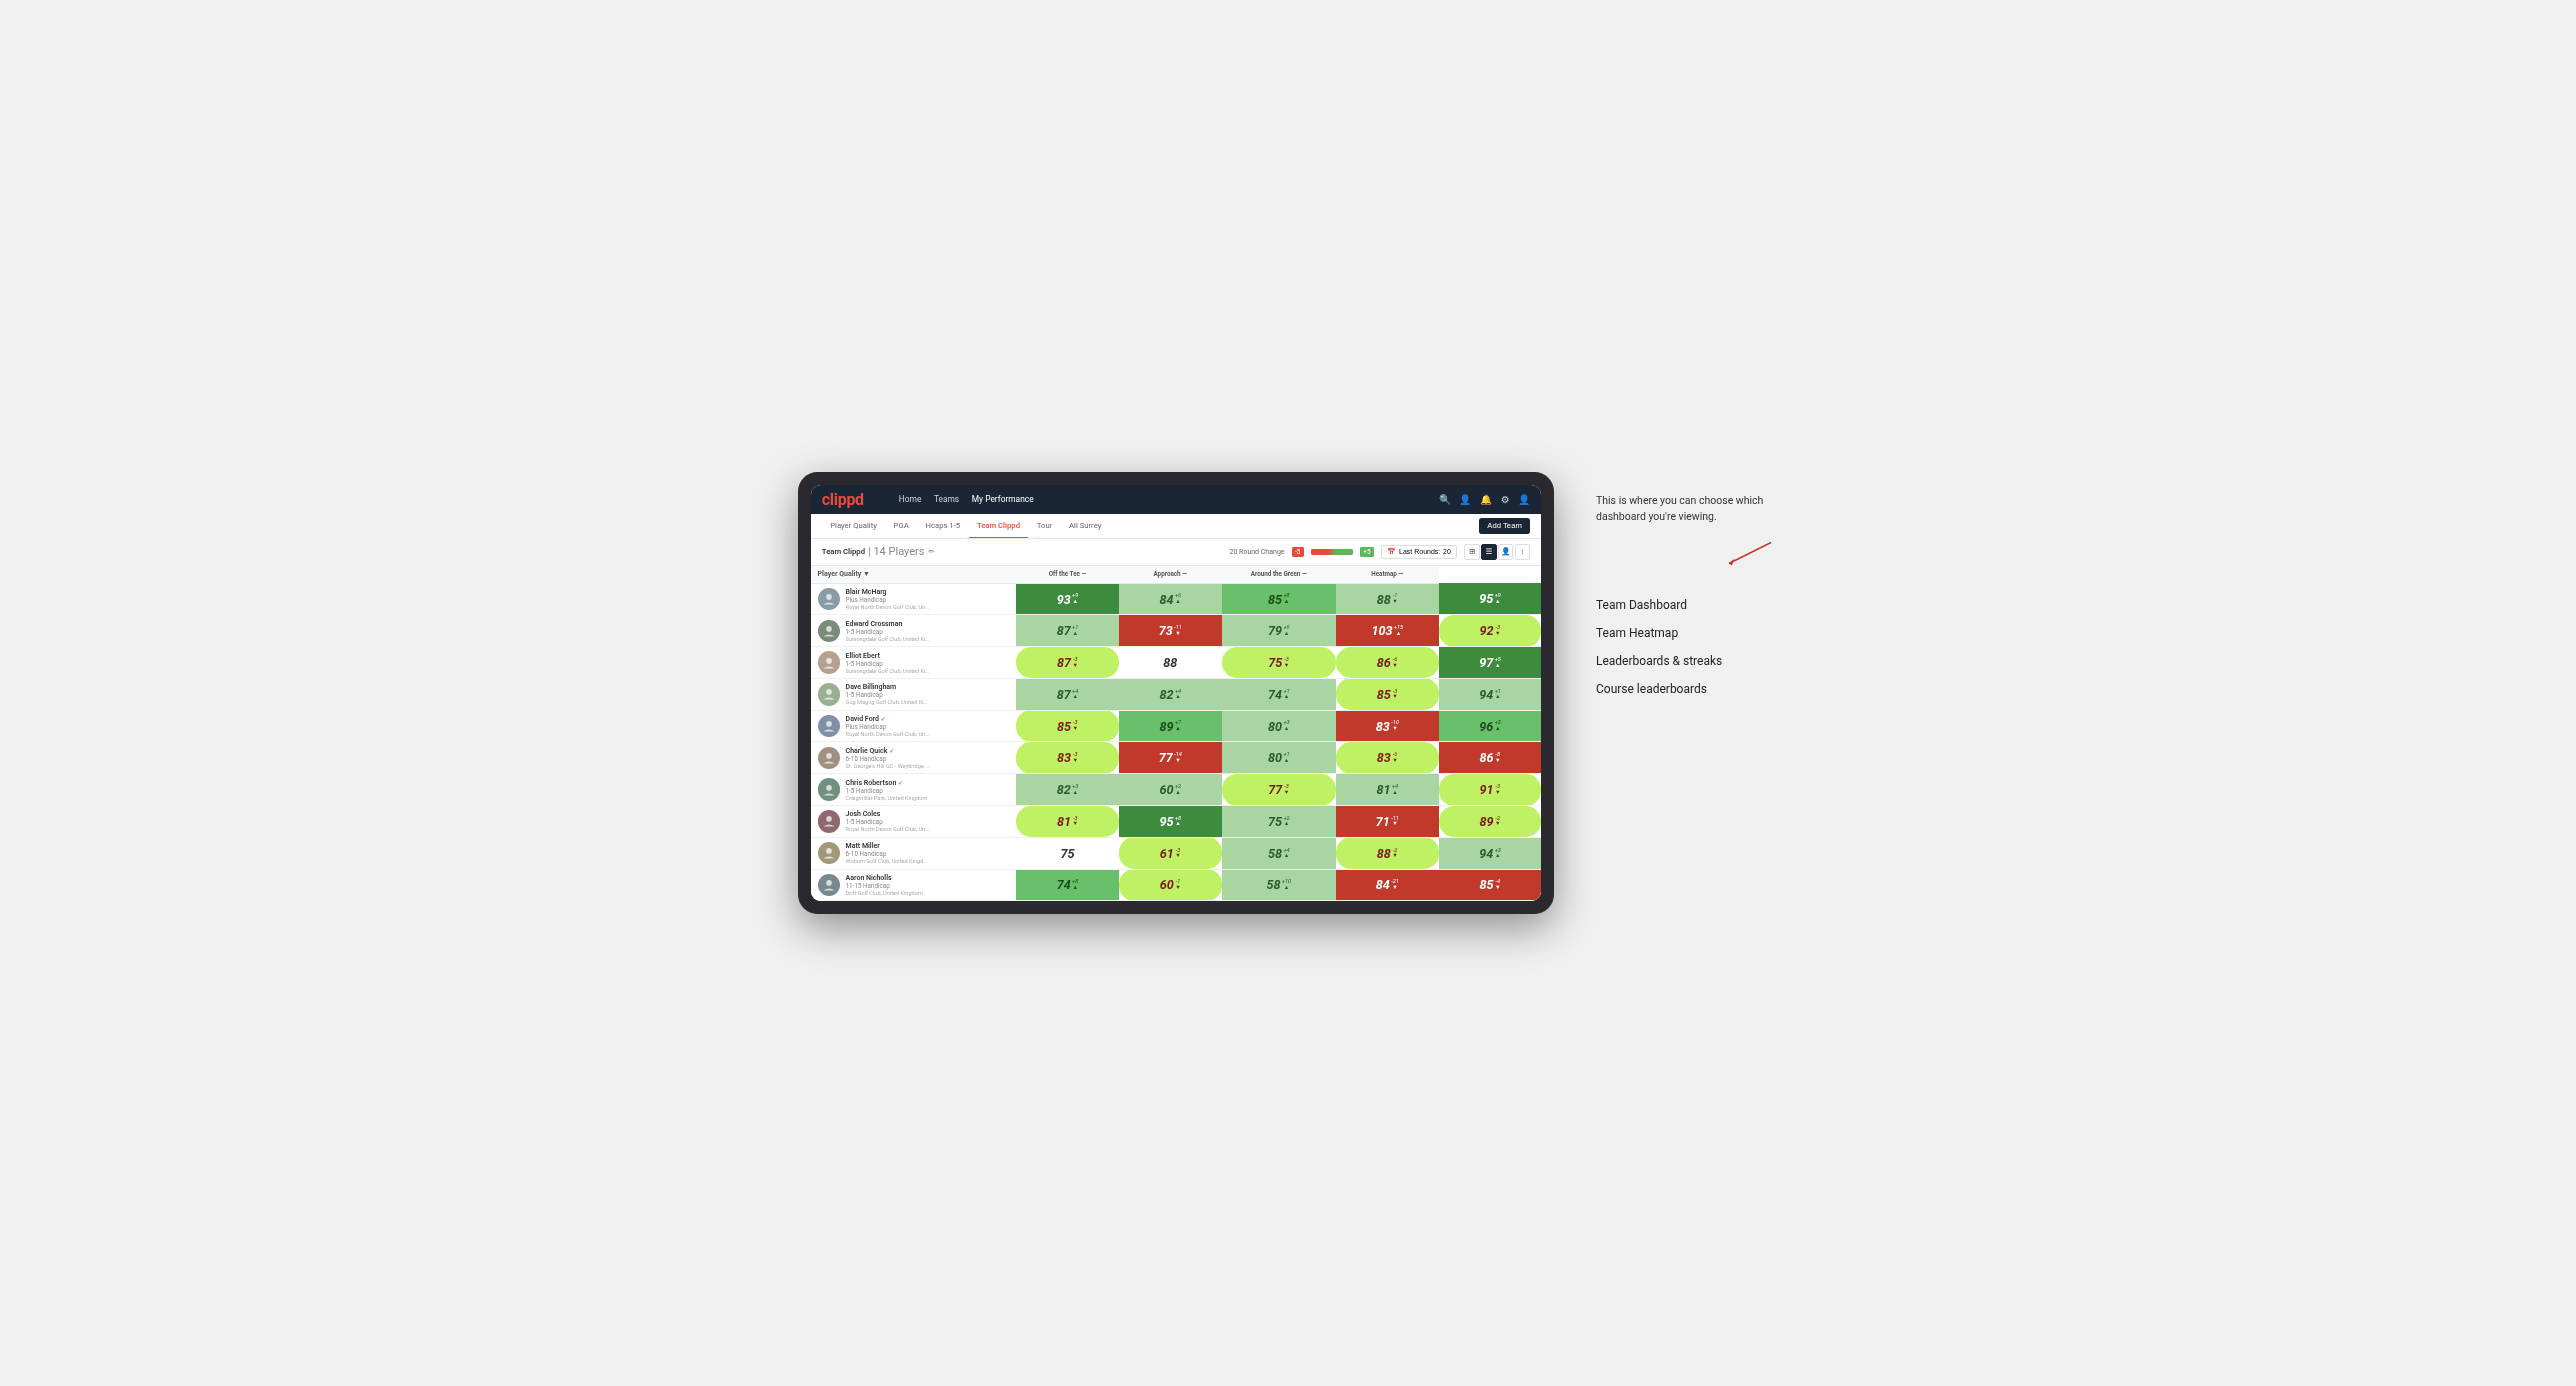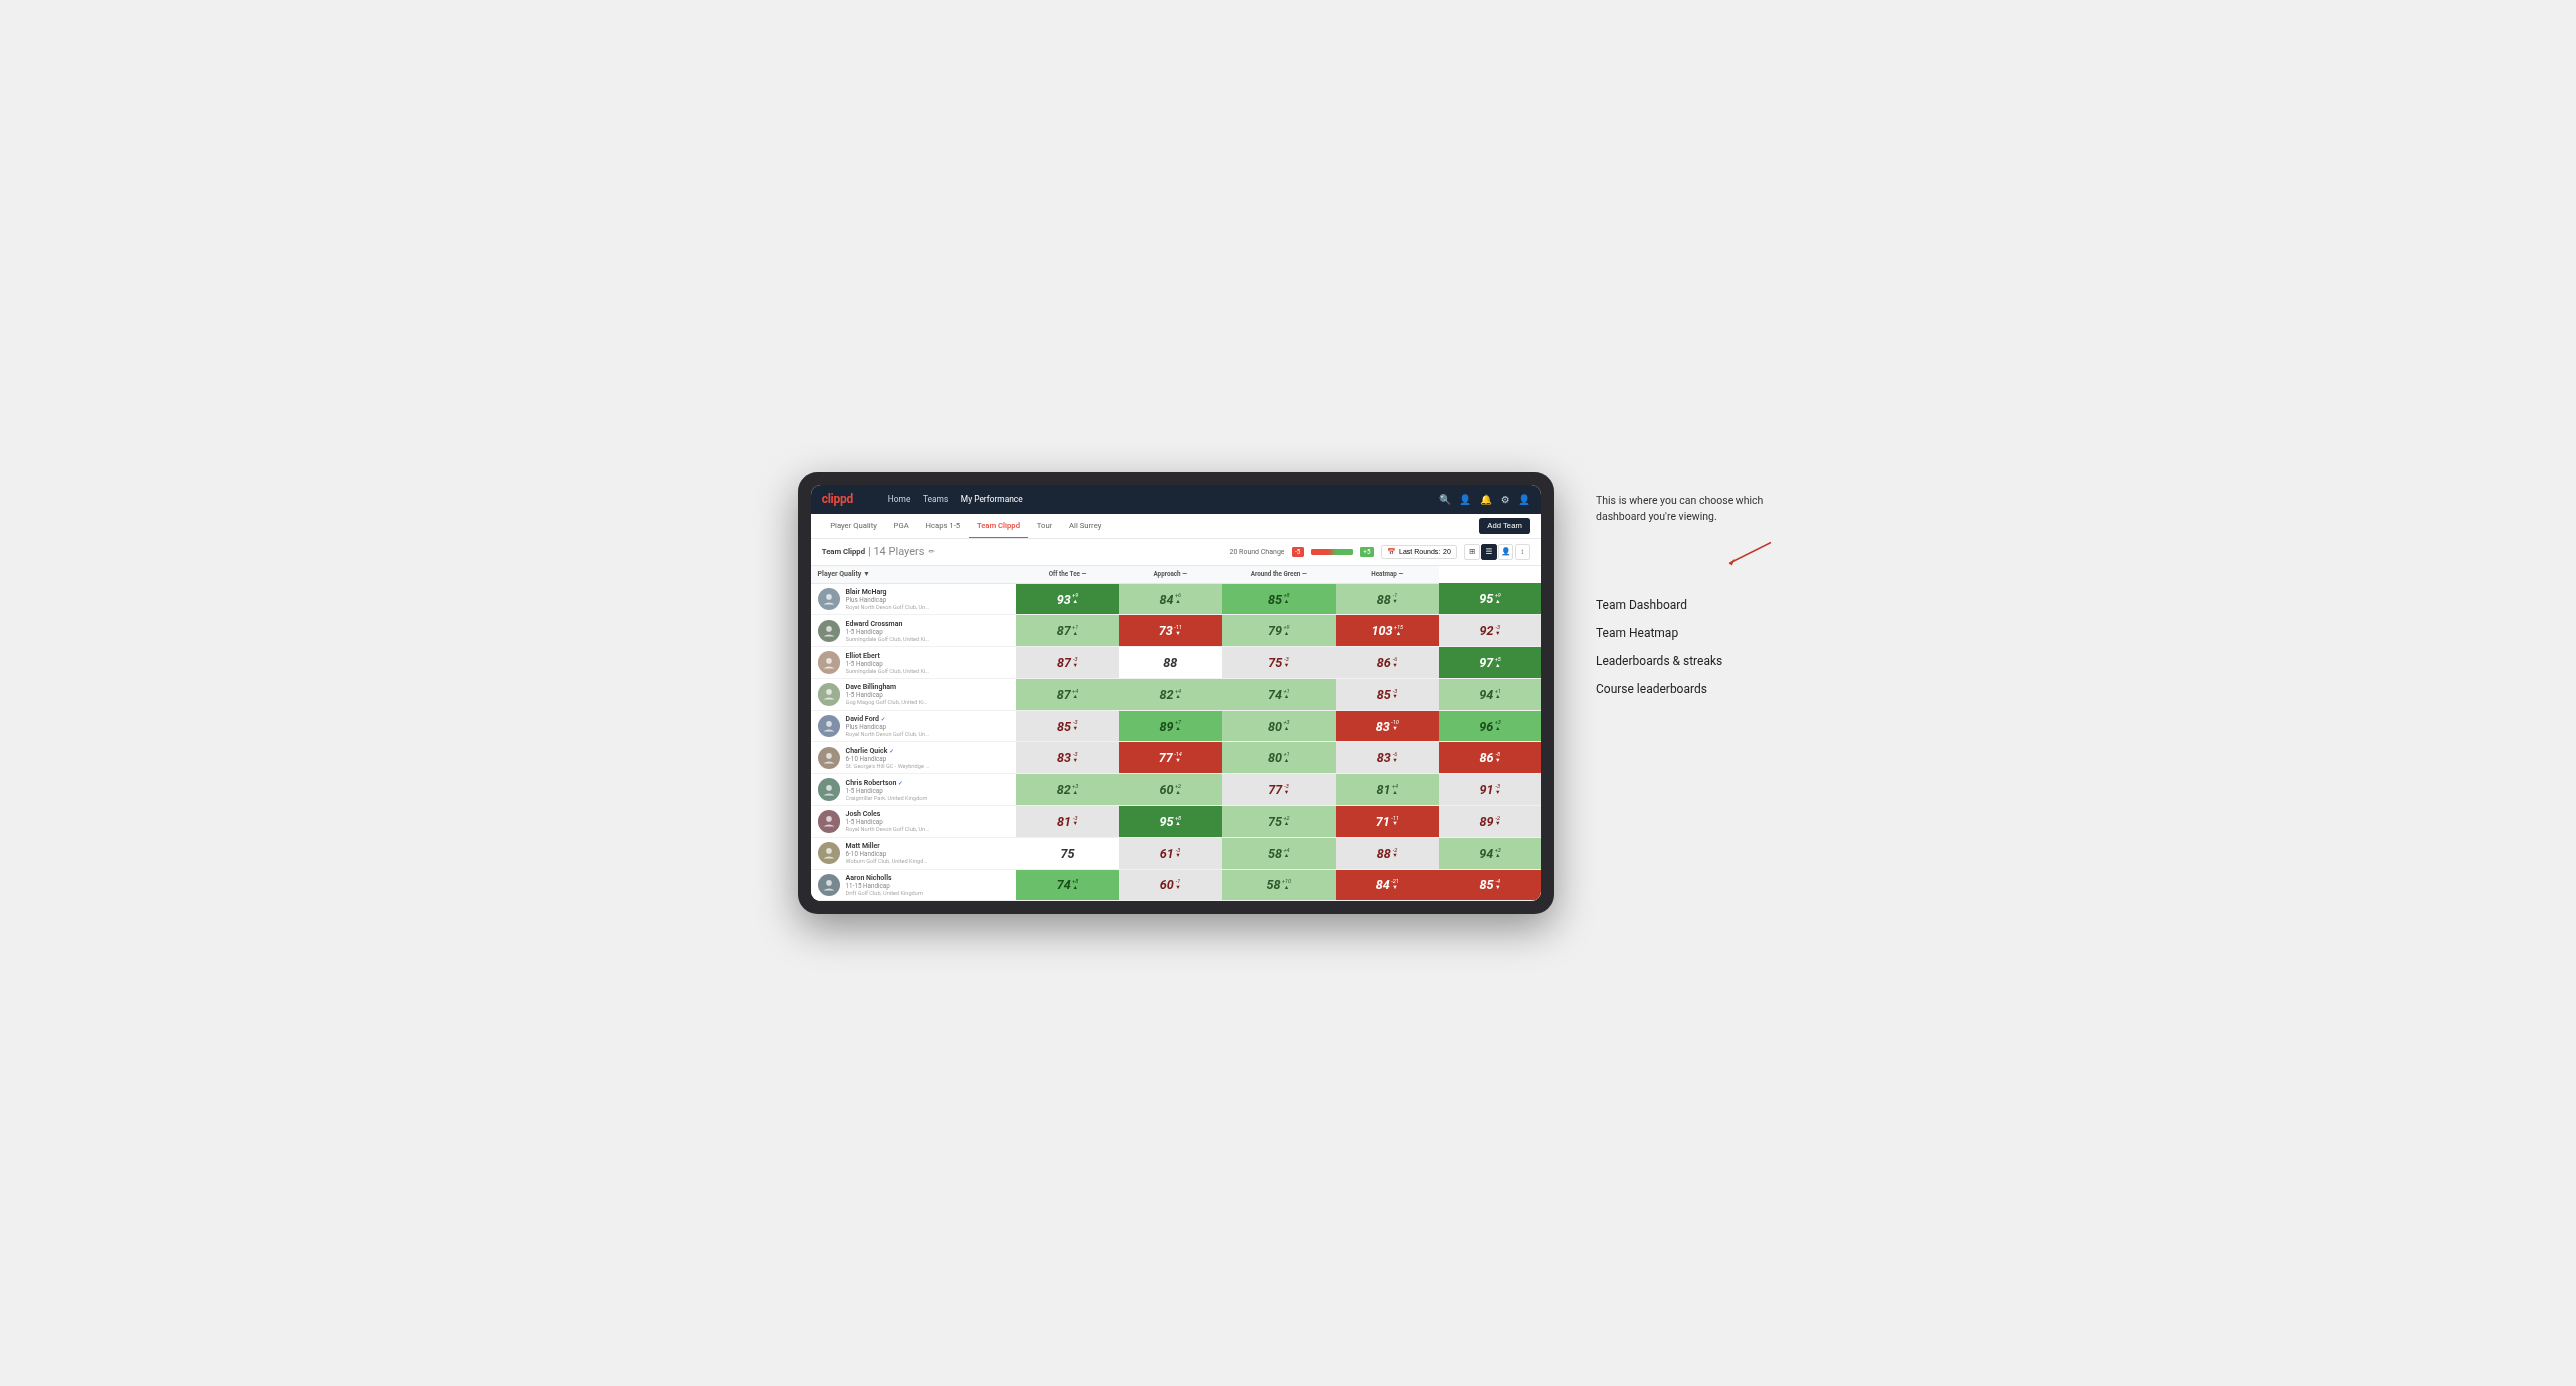--- a/index.html
+++ b/index.html
@@ -42,21 +42,21 @@
       background: #1a2535;
       display: flex;
       align-items: center;
       padding: 0 11.2px;
       height: 29px;
     }
 
     .nav-logo {
       color: #e84b3c;
       font-weight: 700;
-      font-size: 12px;
+      font-size: 16px;
       margin-right: 14px;
       letter-spacing: -0.3px;
     }
 
     .nav-links {
       display: flex;
       gap: 12.6px;
       flex: 1;
       padding-left: 21px;
     }
@@ -350,21 +350,21 @@
     .metric-cell.green-dark .change-indicator { color: #fff; }
     .metric-cell.red-light .big-num,
     .metric-cell.red-light .change-indicator { color: #7a1a1a; }
     .metric-cell.red-dark .big-num,
     .metric-cell.red-dark .change-indicator { color: #fff; }
     .metric-cell.white .big-num { color: #333; }
 
     .metric-cell.green-light { background: #a8d5a2; }
     .metric-cell.green-dark { background: #3d8b3d; }
     .metric-cell.green-med { background: #6abf6a; }
-    .metric-cell.red-light { background: #e5e5e5; }
+    .metric-cell.red-light { background: #bef264; border-radius: 15px; }
     .metric-cell.red-dark { background: #c0392b; }
 
     .metric-cell.green-dark .big-num,
     .metric-cell.green-dark .change-indicator { color: #fff; }
     .metric-cell.green-med .big-num,
     .metric-cell.green-med .change-indicator { color: #1a4d1a; }
     .metric-cell.red-dark .big-num,
     .metric-cell.red-dark .change-indicator { color: #fff; }
 
     .change-indicator {

